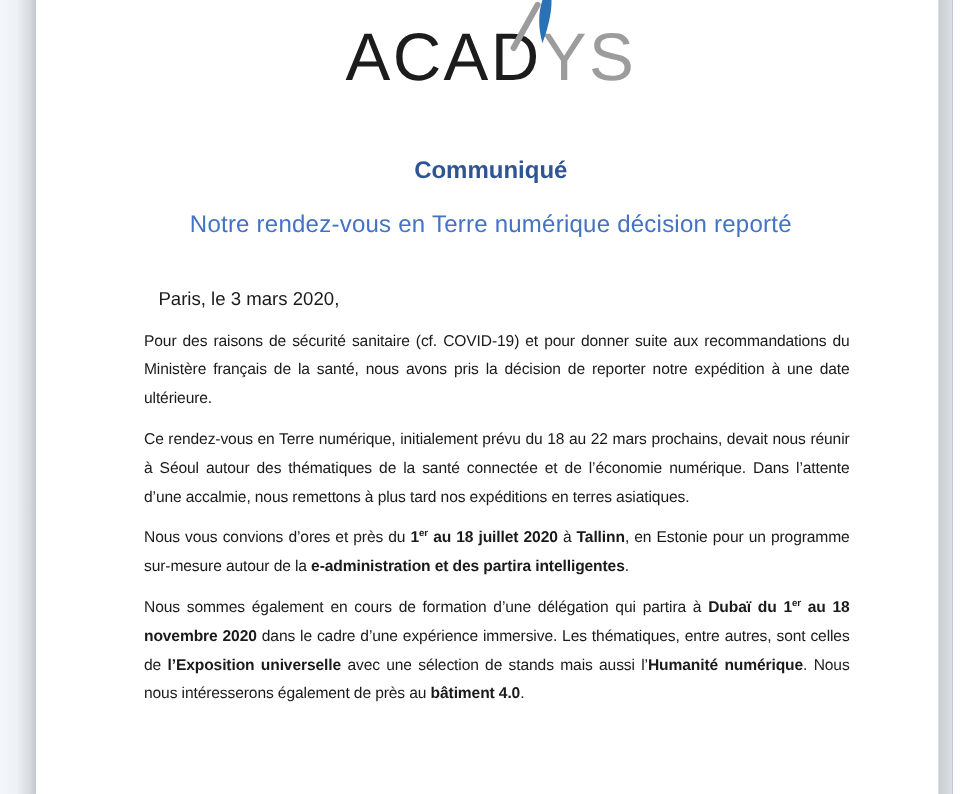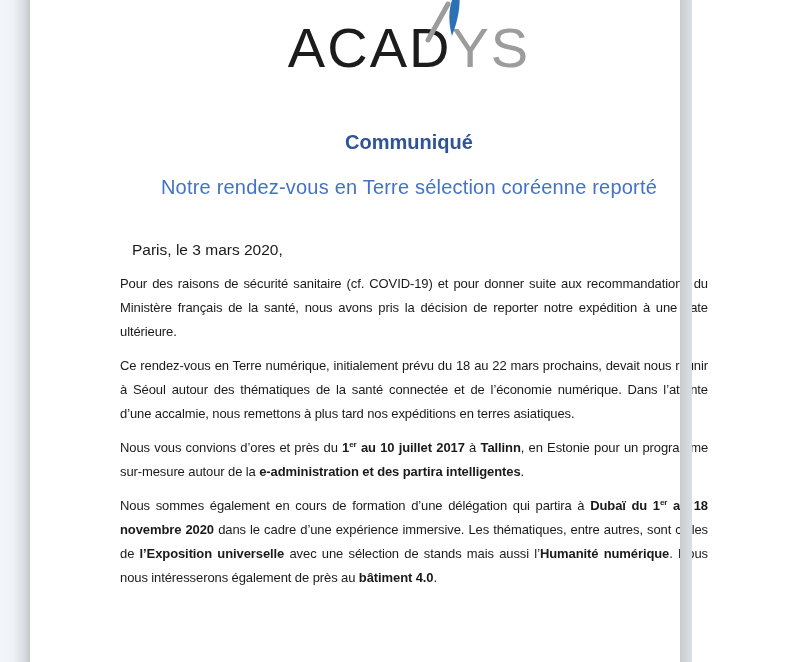--- a/index.html
+++ b/index.html
@@ -6,21 +6,21 @@
     margin: 0;
     padding: 0;
     width: 800px;
     height: 662px;
     overflow: hidden;
     background: #ffffff;
     font-family: "Liberation Sans", sans-serif;
   }
   .viewport {
     position: relative;
-    width: 692px;
+    width: 794px;
     height: 662px;
     background: #1d4ed8;
   }
   .edge-left {
     position: absolute;
     left: 0; top: 0;
     width: 30px; height: 662px;
     background: linear-gradient(to right, #f3f6fa 0%, #eef2f6 45%, #d9dde2 80%, #c4c9ce 100%);
   }
   .edge-right {
@@ -112,28 +112,28 @@
         <span class="logo-black">ACAD</span><span class="logo-gray">YS</span>
         <svg class="logo-accent" width="54" height="58" viewBox="0 0 54 58">
           <path d="M10 54 L30 18" stroke="#9c9c9c" stroke-width="5" stroke-linecap="round" fill="none"></path>
           <path d="M40 2 C31 15 29 32 34 50 C40 34 44 16 40 2 Z" fill="#2a72b5"></path>
         </svg>
       </div>
     </div>
 
     <h1 class="doc-title">Communiqué</h1>
 
-    <h2 class="doc-subtitle">Notre rendez-vous en Terre sélection coréenne reporté</h2>
+    <h2 class="doc-subtitle">Notre rendez-vous en Terre numérique décision reporté</h2>
 
     <div class="body-block">
       <p class="dateline">Paris, le 3 mars 2020,</p>
       <div id="paragraphs">
           <p class="para"><span>Pour des raisons de sécurité sanitaire (cf. COVID-19) et pour donner suite aux recommandations du Ministère français de la santé, nous avons pris la décision de reporter notre expédition à une date ultérieure.</span></p>
           <p class="para"><span>Ce rendez-vous en Terre numérique, initialement prévu du 18 au 22 mars prochains, devait nous réunir à Séoul autour des thématiques de la santé connectée et de l’économie numérique. Dans l’attente d’une accalmie, nous remettons à plus tard nos expéditions en terres asiatiques.</span></p>
-          <p class="para"><span>Nous vous convions d’ores et près du </span><span class="bold">1</span><sup class="bold">er</sup><span class="bold"> au 10 juillet 2017</span><span> à </span><span class="bold">Tallinn</span><span>, en Estonie pour un programme sur-mesure autour de la </span><span class="bold">e-administration et des partira intelligentes</span><span>.</span></p>
+          <p class="para"><span>Nous vous convions d’ores et près du </span><span class="bold">1</span><sup class="bold">er</sup><span class="bold"> au 18 juillet 2020</span><span> à </span><span class="bold">Tallinn</span><span>, en Estonie pour un programme sur-mesure autour de la </span><span class="bold">e-administration et des partira intelligentes</span><span>.</span></p>
           <p class="para"><span>Nous sommes également en cours de formation d’une délégation qui partira à </span><span class="bold">Dubaï du 1</span><sup class="bold">er</sup><span class="bold"> au 18 novembre 2020</span><span> dans le cadre d’une expérience immersive. Les thématiques, entre autres, sont celles de </span><span class="bold">l’Exposition universelle</span><span> avec une sélection de stands mais aussi l’</span><span class="bold">Humanité numérique</span><span>. Nous nous intéresserons également de près au </span><span class="bold">bâtiment 4.0</span><span>.</span></p>
         </div>
     </div>
 
   </div>
 
   <div class="edge-right"></div>
 
 </div>
 

